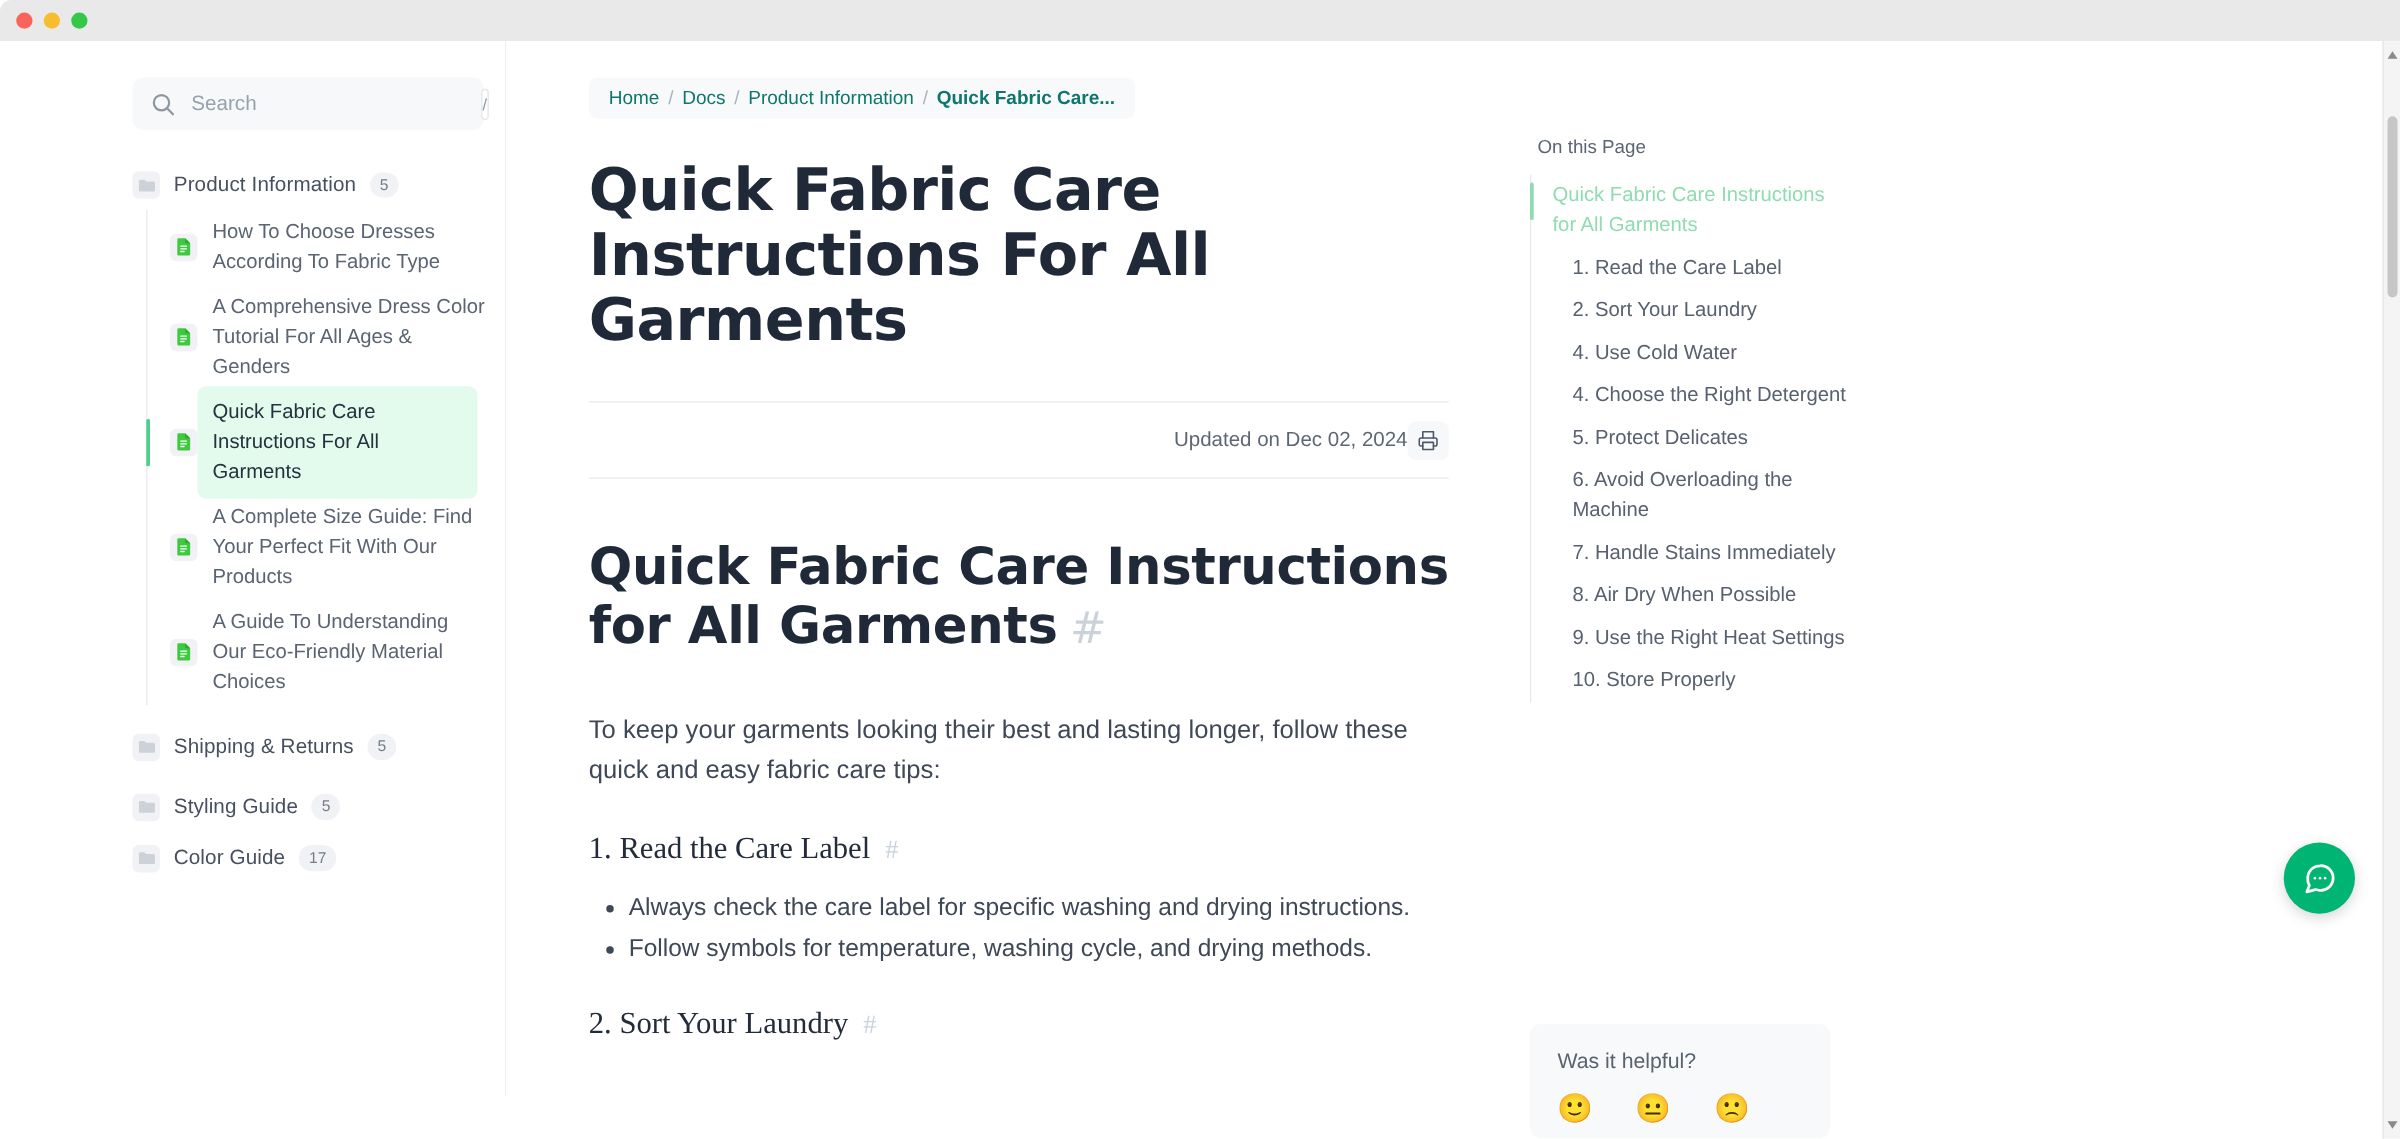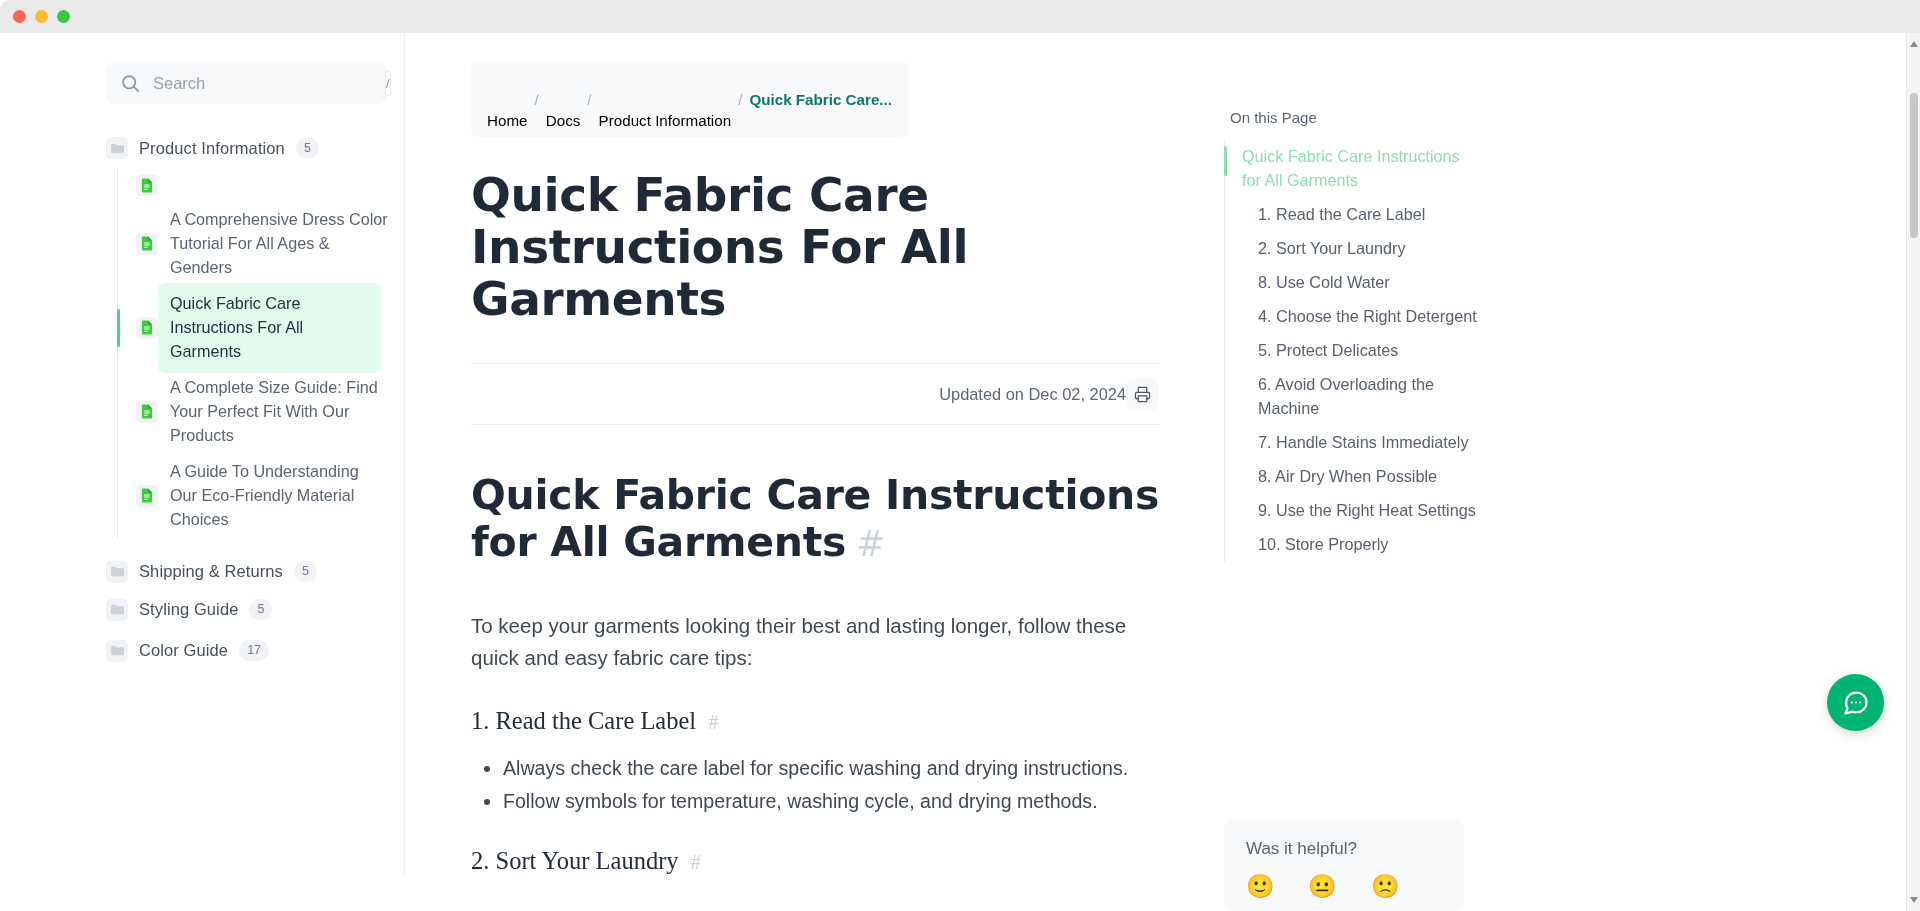--- a/index.html
+++ b/index.html
@@ -133,21 +133,21 @@
     padding:29px 0 0 66px;
   }
 
   .breadcrumb {
     display:inline-flex; align-items:center; gap:7px;
     background:#f8f9fb; border-radius:7px;
     padding:8px 16px;
     font-size:15.2px; color:#6d7684;
     white-space:nowrap;
   }
-  .breadcrumb a { color:#000000; text-decoration:none; cursor:pointer;margin-top:42px; }
+  .breadcrumb a { color:#0f766e; text-decoration:none; cursor:pointer; }
   .breadcrumb .sep { color:#aab2bd; }
   .breadcrumb .current { color:#0f766e; font-weight:bold;text-align:center; }
 
   h1.doc-title {
     font-family:"DejaVu Sans", sans-serif;
     font-weight:bold;
     font-size:47px;
     line-height:1.11;
     letter-spacing:-0.4px;
     color:#1f2937;
@@ -320,20 +320,21 @@
               <svg width="12" height="15" viewBox="0 0 14 17">
                 <path d="M1 1.6A1.2 1.2 0 0 1 2.2.4h6.1L13 5.1v10.3a1.2 1.2 0 0 1-1.2 1.2H2.2A1.2 1.2 0 0 1 1 15.4z" fill="#3ec93e"></path>
                 <path d="M8.3.4 13 5.1H9.3a1 1 0 0 1-1-1z" fill="#2ea82e"></path>
                 <g fill="#ffffff">
                   <rect x="3.6" y="7.2" width="6.5" height="1.2" rx="0.6"></rect>
                   <rect x="3.6" y="9.7" width="6.5" height="1.2" rx="0.6"></rect>
                   <rect x="3.6" y="12.2" width="4.3" height="1.2" rx="0.6"></rect>
                 </g>
               </svg>
             </span>
+            <span class="doc-label">How To Choose Dresses According To Fabric Type</span>
           </div>
 
           <div class="doc-row">
             <span class="doc-icon">
               <svg width="12" height="15" viewBox="0 0 14 17">
                 <path d="M1 1.6A1.2 1.2 0 0 1 2.2.4h6.1L13 5.1v10.3a1.2 1.2 0 0 1-1.2 1.2H2.2A1.2 1.2 0 0 1 1 15.4z" fill="#3ec93e"></path>
                 <path d="M8.3.4 13 5.1H9.3a1 1 0 0 1-1-1z" fill="#2ea82e"></path>
                 <g fill="#ffffff">
                   <rect x="3.6" y="7.2" width="6.5" height="1.2" rx="0.6"></rect>
                   <rect x="3.6" y="9.7" width="6.5" height="1.2" rx="0.6"></rect>
@@ -394,21 +395,21 @@
         <div class="folder-row" style="margin-top:18px">
           <span class="folder-icon">
             <svg width="13" height="11" viewBox="0 0 16 13" fill="#cdd2d9">
               <path d="M0 2.2A1.6 1.6 0 0 1 1.6.6h4l1.6 1.8h7.2A1.6 1.6 0 0 1 16 4v6.8a1.6 1.6 0 0 1-1.6 1.6H1.6A1.6 1.6 0 0 1 0 10.8z"></path>
             </svg>
           </span>
           <span class="folder-label">Shipping &amp; Returns</span>
           <span class="count-badge">5</span>
         </div>
 
-        <div class="folder-row" style="margin-top:6px">
+        <div class="folder-row" style="margin-top:16px">
           <span class="folder-icon">
             <svg width="13" height="11" viewBox="0 0 16 13" fill="#cdd2d9">
               <path d="M0 2.2A1.6 1.6 0 0 1 1.6.6h4l1.6 1.8h7.2A1.6 1.6 0 0 1 16 4v6.8a1.6 1.6 0 0 1-1.6 1.6H1.6A1.6 1.6 0 0 1 0 10.8z"></path>
             </svg>
           </span>
           <span class="folder-label">Styling Guide</span>
           <span class="count-badge">5</span>
         </div>
 
         <div class="folder-row" style="margin-top:9px">
@@ -471,21 +472,21 @@
         </h3>
 
       </div>
 
       <aside id="toc">
         <div class="toc-head">On this Page</div>
         <div class="toc-list">
           <div class="toc-item lvl1">Quick Fabric Care Instructions for All Garments</div>
           <div class="toc-item">1. Read the Care Label</div>
           <div class="toc-item">2. Sort Your Laundry</div>
-          <div class="toc-item">8. Use Cold Water</div>
+          <div class="toc-item">4. Use Cold Water</div>
           <div class="toc-item">4. Choose the Right Detergent</div>
           <div class="toc-item">5. Protect Delicates</div>
           <div class="toc-item">6. Avoid Overloading the Machine</div>
           <div class="toc-item">7. Handle Stains Immediately</div>
           <div class="toc-item">8. Air Dry When Possible</div>
           <div class="toc-item">9. Use the Right Heat Settings</div>
           <div class="toc-item">10. Store Properly</div>
         </div>
 
         <div class="helpful-card">

